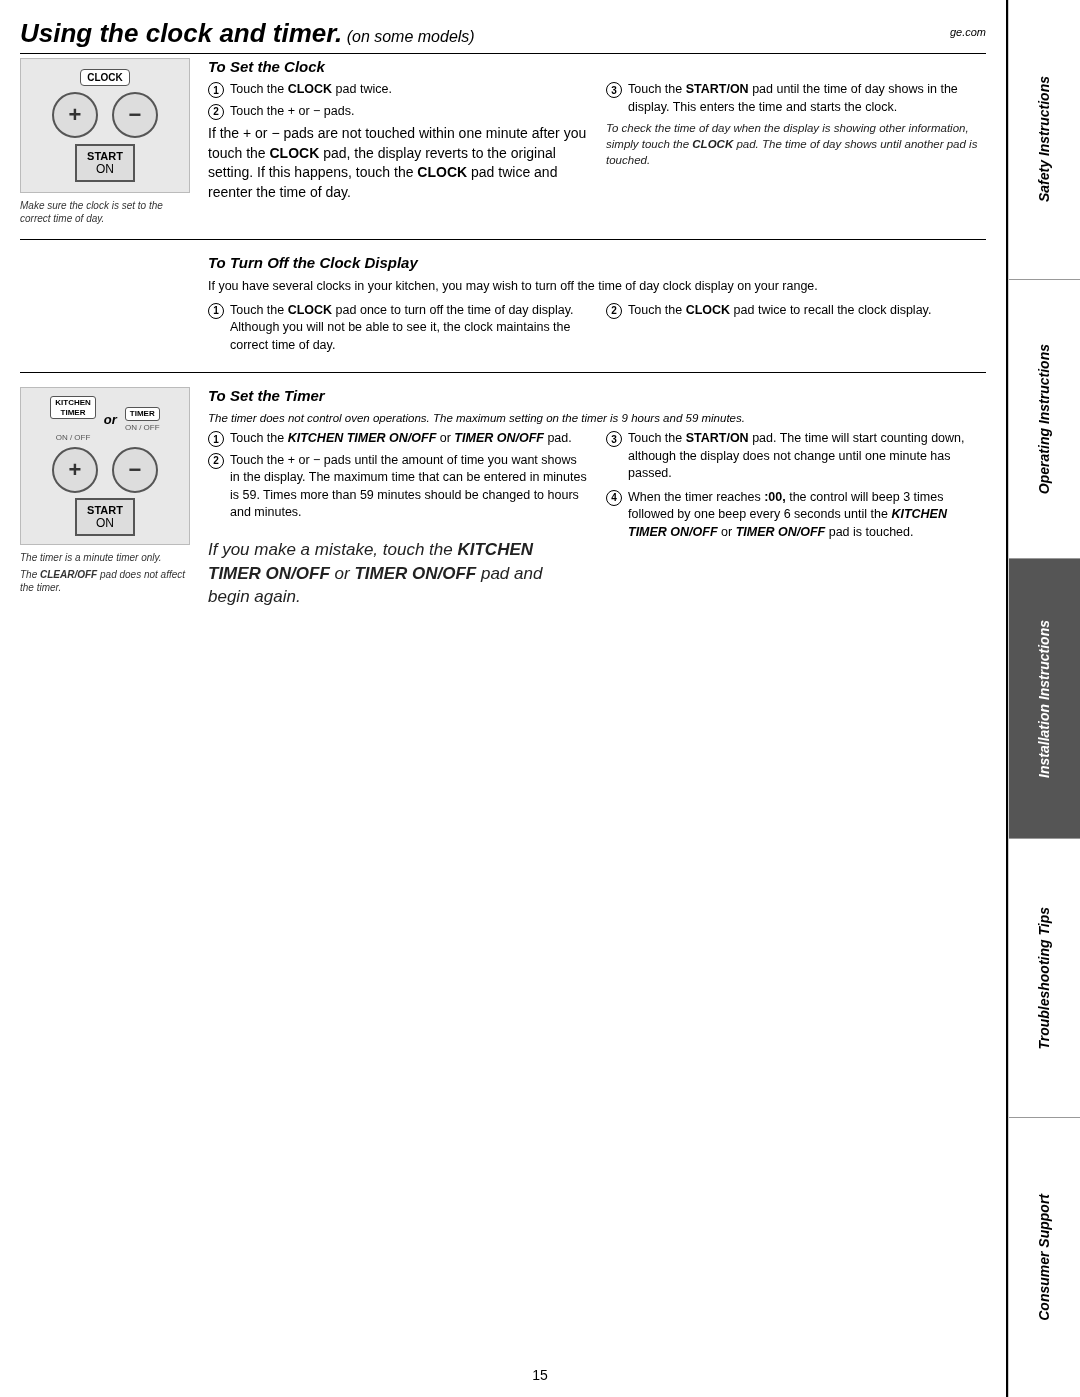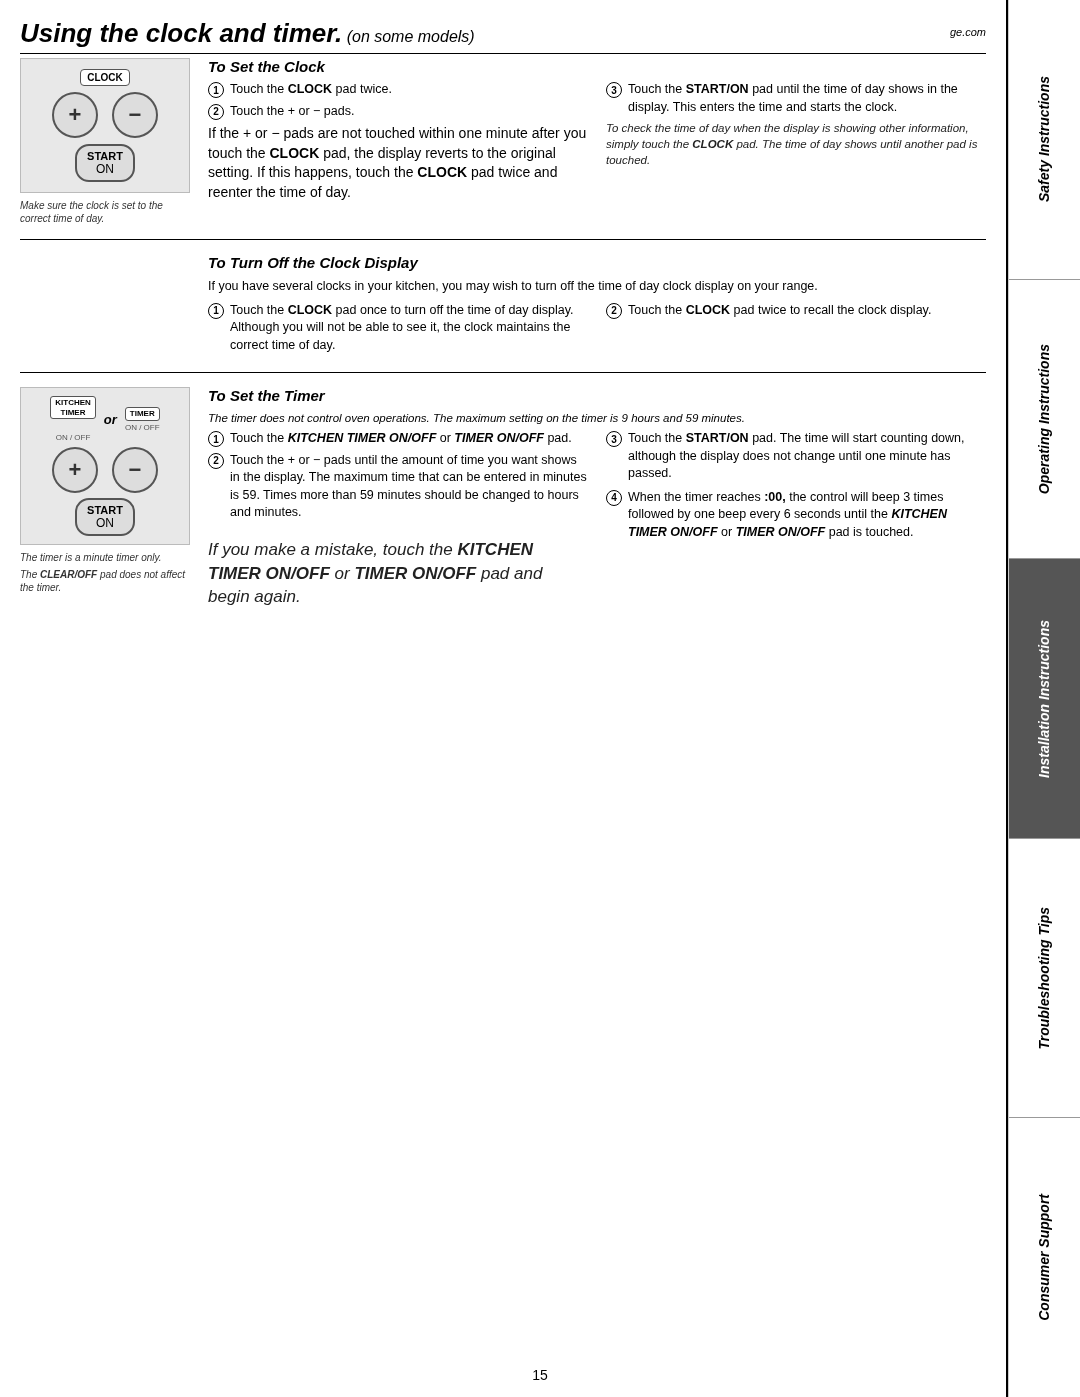--- a/index.html
+++ b/index.html
@@ -128,21 +128,21 @@
       font-weight: bold;
       color: #333;
     }
     .btn-row {
       display: flex;
       gap: 14px;
       align-items: center;
     }
     .start-btn {
       border: 2px solid #555;
-      border-radius: 14px;
+      border-radius: 0;
       background: #ddd;
       padding: 4px 10px;
       text-align: center;
     }
     .start-btn .start-label {
       font-size: 11px;
       font-weight: bold;
     }
     .start-btn .on-label {
       font-size: 12px;

